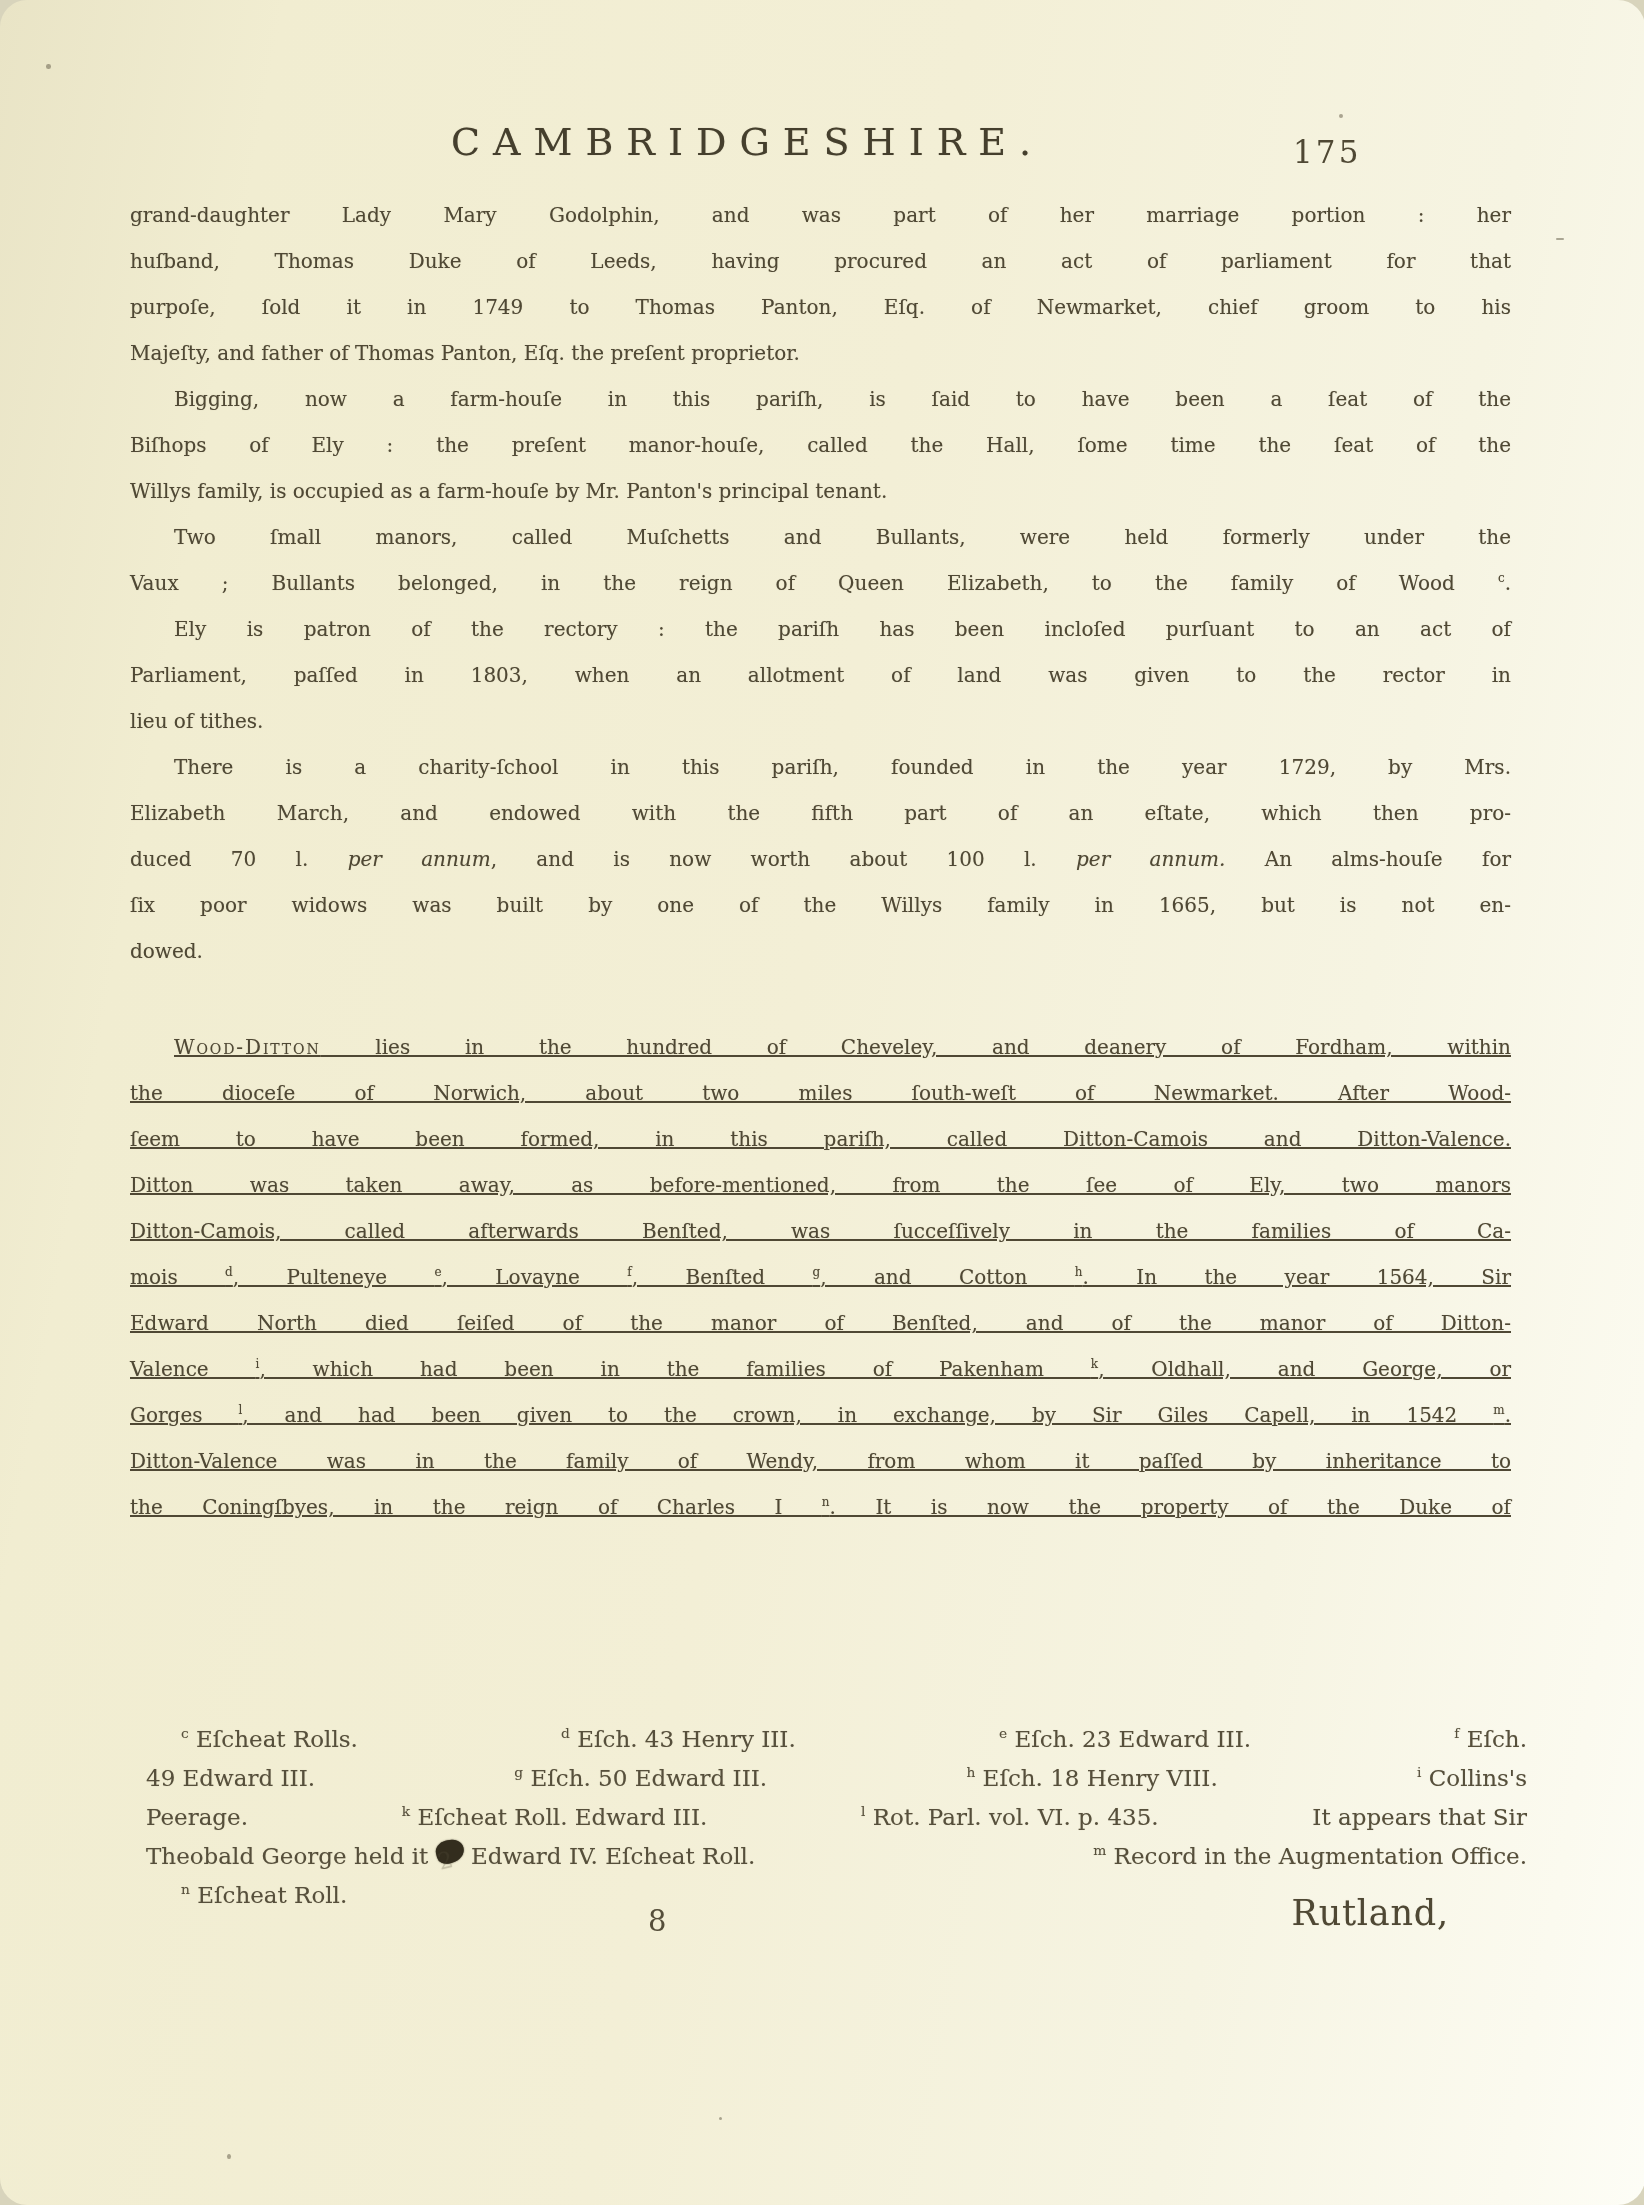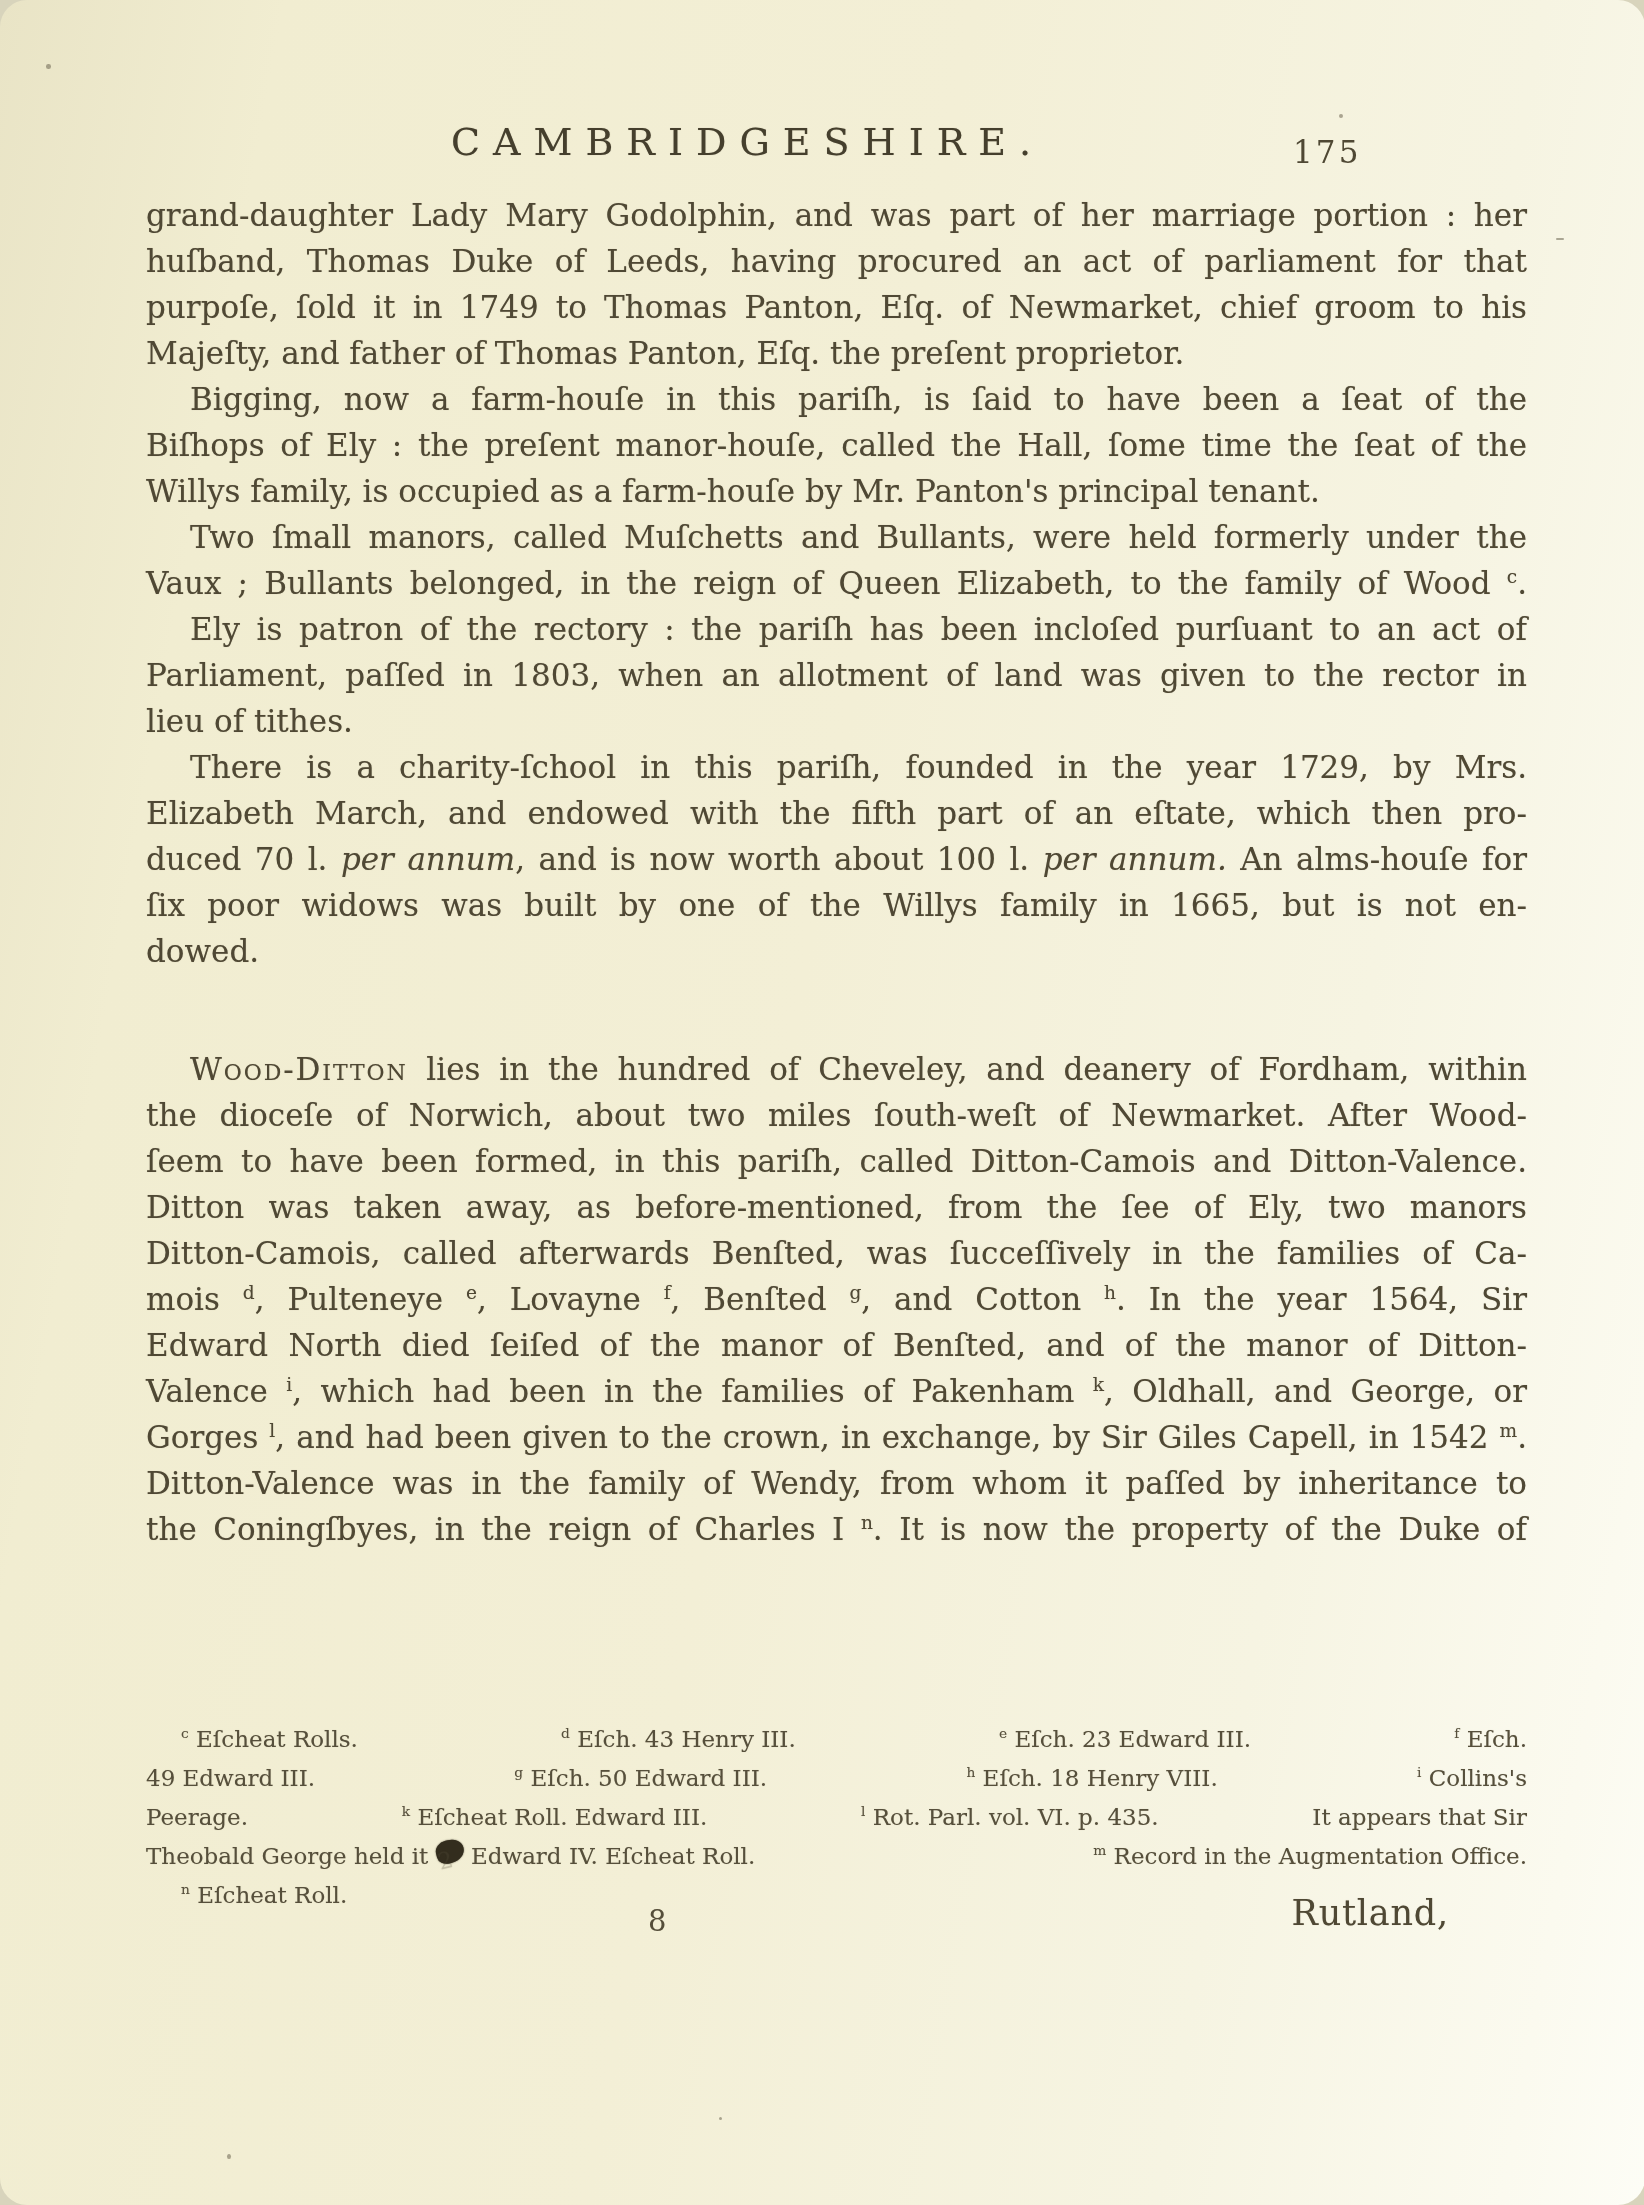--- a/index.html
+++ b/index.html
@@ -16,28 +16,28 @@
     position:absolute;left:451px;top:120px;
     font-size:38px;letter-spacing:13px;color:#453f2d;
     text-shadow:0 0 0.8px rgba(69,63,45,.4);
     white-space:nowrap;
   }
   .folio{
     position:absolute;left:1293px;top:134px;
     font-size:31px;color:#4f4834;letter-spacing:3.1px;
   }
   .text-block{
-    position:absolute;left:146px;top:192px;width:1381px;
-    font-size:31px;line-height:46px;
+    position:absolute;left:130px;top:192px;width:1381px;
+    font-size:20px;line-height:46px;
     text-shadow:0 0 0.8px rgba(79,72,52,.35);
   }
   .line{text-align:justify;text-align-last:justify;}
   .line.last{text-align-last:left;}
   .para.indent .line:first-child{text-indent:44px;}
-  .para.gap{margin-top:72px;}
+  .para.gap{margin-top:50px;text-decoration:underline;}
   .it{font-style:italic;}
   .sc{font-variant:small-caps;letter-spacing:1.9px;}
   sup{font-size:60%;line-height:0;vertical-align:super;}
   .blot{
     color:transparent;background:#332d1e;border-radius:48% 52% 58% 42%;
     display:inline-block;width:28px;height:23px;vertical-align:-3.1px;
     transform:rotate(-14deg);box-shadow:0 0 1.5px #332d1e;
   }
   .footnotes{
     position:absolute;left:146px;top:1720px;width:1381px;

